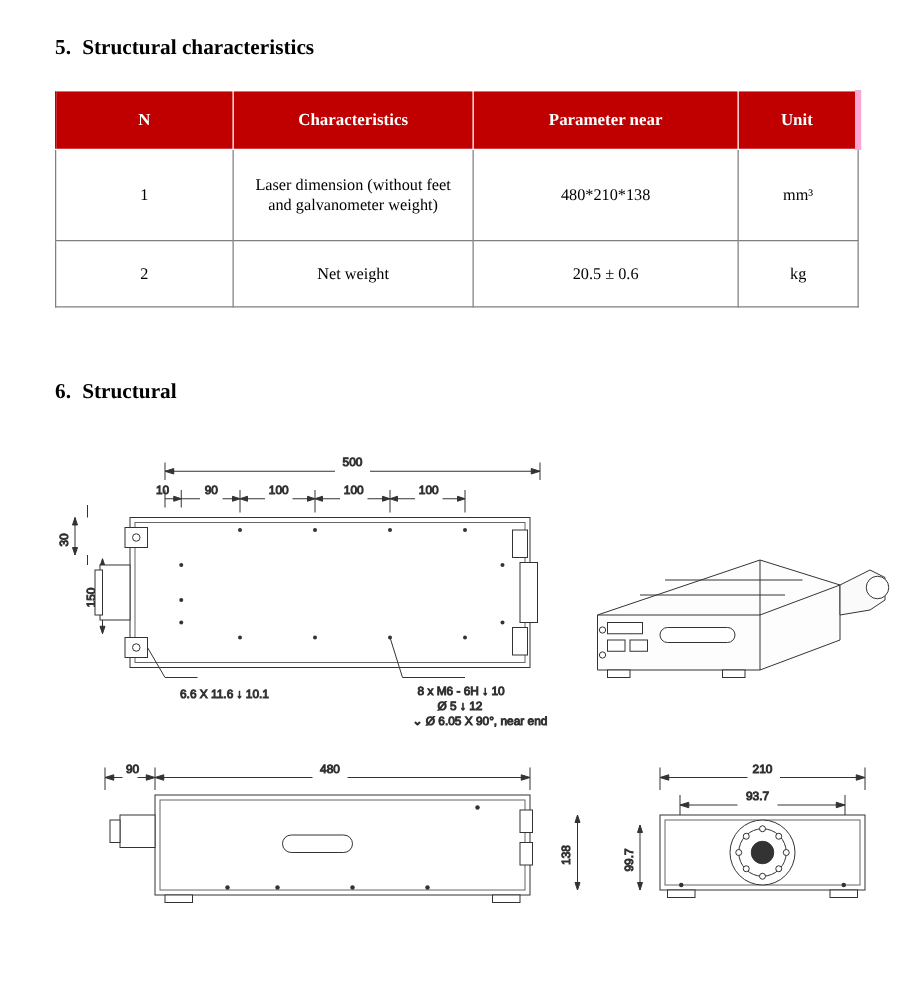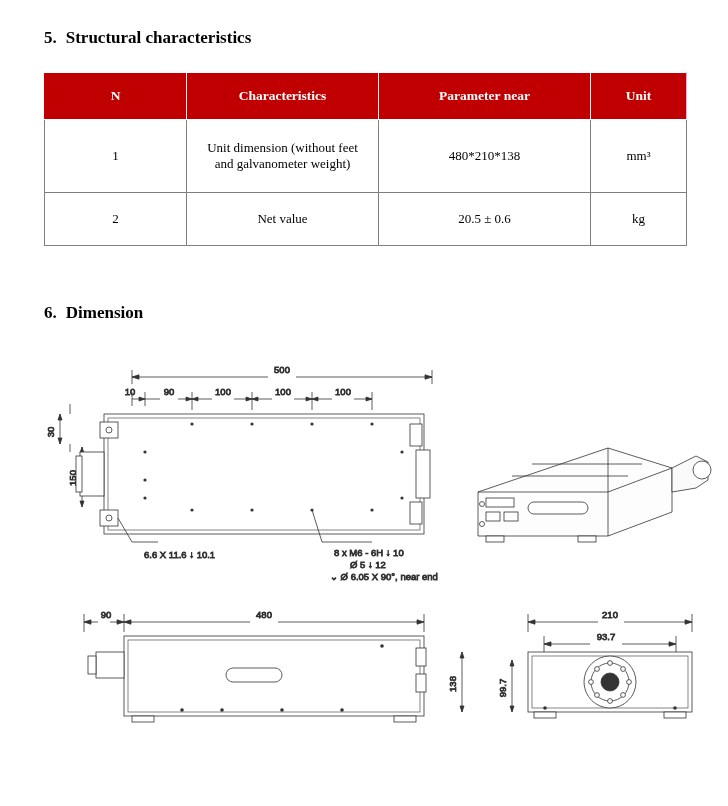--- a/index.html
+++ b/index.html
@@ -55,21 +55,21 @@
     font-family: "Liberation Serif", serif;
     font-size: 13.5px;
     font-weight: bold;
     text-align: center;
     vertical-align: middle;
     height: 42px;
     border: 1px solid #ffffff;
     padding: 2px 4px;
   }
   table.spec th:first-child { border-left: 1px solid #c00000; }
-  table.spec th:last-child { border-right: 1px solid #f9a8d4; }
+  table.spec th:last-child { border-right: 5px solid #f9a8d4; }
   table.spec td {
     border: 1px solid #808080;
     font-family: "Liberation Serif", serif;
     font-size: 13px;
     text-align: center;
     vertical-align: middle;
     padding: 6px 6px;
   }
   table.spec tr.row1 td { height: 60px; }
   table.spec tr.row2 td { height: 40px; }
@@ -117,37 +117,37 @@
         <th>N</th>
         <th>Characteristics</th>
         <th>Parameter near</th>
         <th>Unit</th>
       </tr>
     </thead>
     <tbody>
       <tr class="row1">
         <td>1</td>
         <td class="wrap-2">
-          <div>Unit dimension (without feet</div>
+          <div>Laser dimension (without feet</div>
           <div>and galvanometer weight)</div>
         </td>
         <td>480*210*138</td>
         <td>mm³</td>
       </tr>
       <tr class="row2">
         <td>2</td>
-        <td>Net value</td>
+        <td>Net weight</td>
         <td>20.5 ± 0.6</td>
         <td>kg</td>
       </tr>
     </tbody>
   </table>
 
   <h2 class="section-title" id="sec6-title">
-    <span class="num">6.</span><span>Dimension</span>
+    <span class="num">6.</span><span>Structural</span>
   </h2>
 
   <div class="drawing">
     <svg width="728" height="430" viewBox="0 0 728 430" xmlns="http://www.w3.org/2000/svg">
       <g stroke="#333333" fill="none" stroke-width="0.8">
 
         <g>
           <line x1="120" y1="32" x2="120" y2="18"></line>
           <line x1="420" y1="32" x2="420" y2="18"></line>
           <line x1="120" y1="25" x2="256" y2="25"></line>

